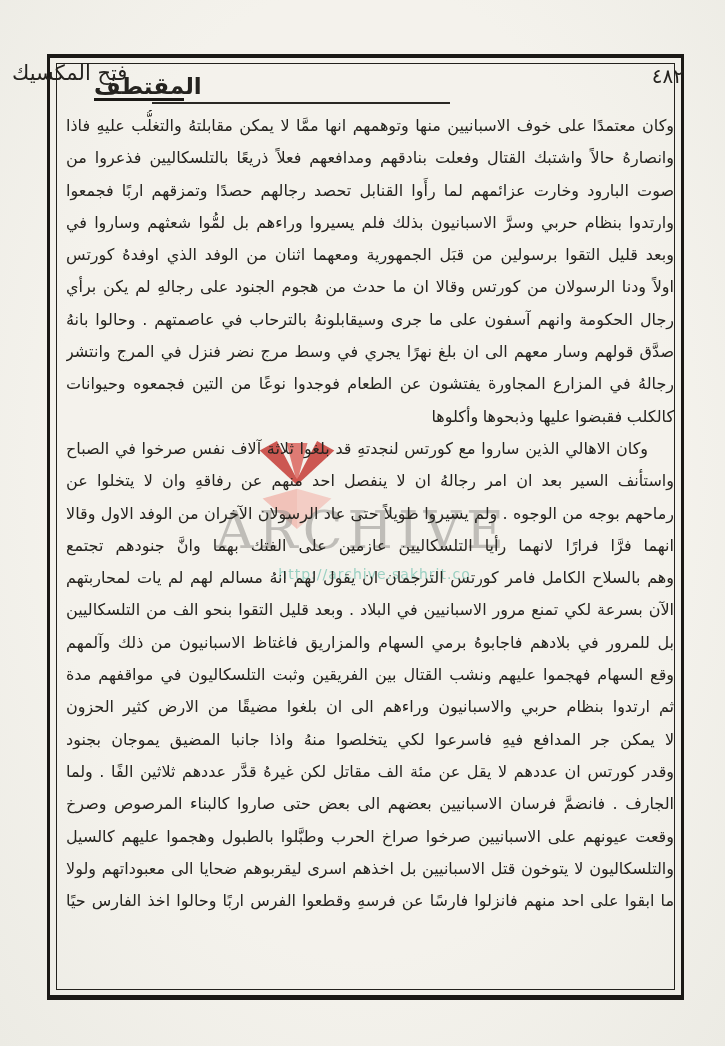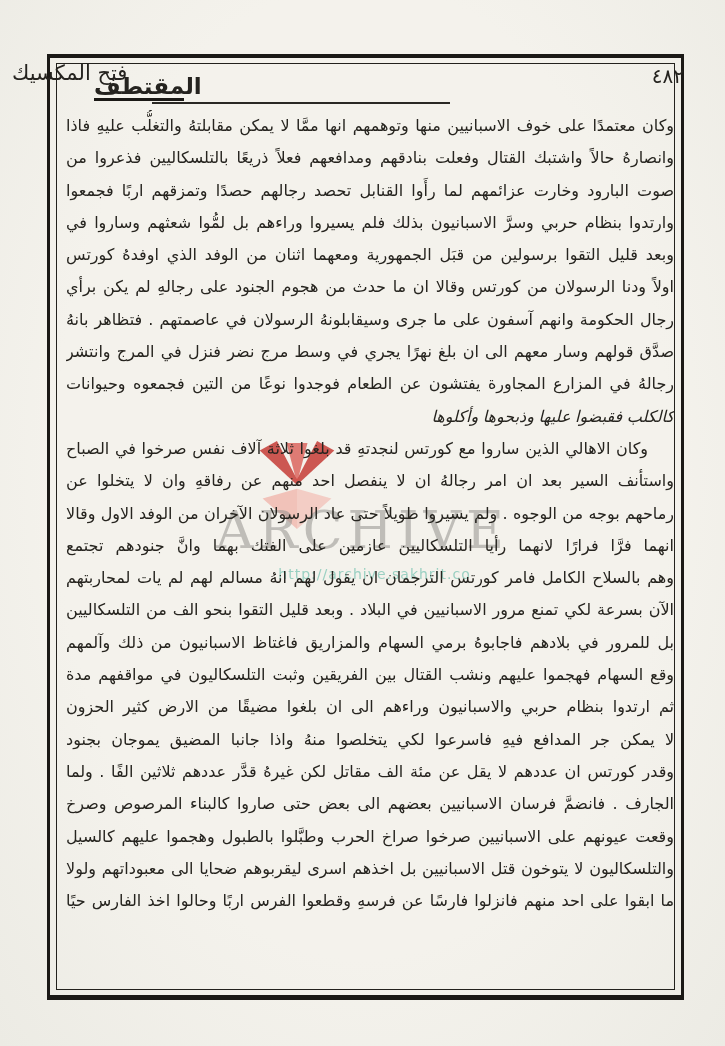--- a/index.html
+++ b/index.html
@@ -28,21 +28,21 @@
   
   .body-text{
     position:absolute;top:110px;left:66px;width:608px;z-index:2;
     direction:rtl;unicode-bidi:embed;
   }
   .ln{
     height:32.3px;line-height:32.3px;font-size:16px;color:#26241f;
     text-align:justify;text-align-last:justify;word-spacing:-0.5px;
     white-space:normal;overflow:hidden;
   }
-  .ln-end{text-align-last:right;font-style:italic;}
+  .ln-end{text-align-last:right;}
   .ln-indent{padding-right:26px;}
   
   .wm{position:absolute;inset:0;z-index:1;pointer-events:none;}
   .wm-logo{position:absolute;left:254px;top:437px;}
   .wm-text{
     position:absolute;top:500px;left:0;width:100%;text-align:center;
     font-family:"DejaVu Serif",serif;font-size:52px;font-weight:400;
     letter-spacing:5px;color:rgba(148,146,142,0.55);
   }
   .wm-url{
@@ -79,21 +79,21 @@
   <div class="rule-short"></div>
   <div class="rule-long"></div>
 
   <div class="body-text">
     <div class="ln">وكان معتمدًا على خوف الاسبانيين منها وتوهمهم انها ممَّا لا يمكن مقابلتهُ والتغلُّب عليهِ فاذا</div>
     <div class="ln">وانصارهُ حالاً واشتبك القتال وفعلت بنادقهم ومدافعهم فعلاً ذريعًا بالتلسكاليين فذعروا من</div>
     <div class="ln">صوت البارود وخارت عزائمهم لما رأَوا القنابل تحصد رجالهم حصدًا وتمزقهم اربًا فجمعوا صفوفهم</div>
     <div class="ln">وارتدوا بنظام حربي وسرَّ الاسبانيون بذلك فلم يسيروا وراءهم بل لمُّوا شعثهم وساروا في طريقهم</div>
     <div class="ln">وبعد قليل التقوا برسولين من قبَل الجمهورية ومعهما اثنان من الوفد الذي اوفدهُ كورتس</div>
     <div class="ln">اولاً ودنا الرسولان من كورتس وقالا ان ما حدث من هجوم الجنود على رجالهِ لم يكن برأي</div>
-    <div class="ln">رجال الحكومة وانهم آسفون على ما جرى وسيقابلونهُ الرسولان في عاصمتهم . فتظاهر بانهُ</div>
+    <div class="ln">رجال الحكومة وانهم آسفون على ما جرى وسيقابلونهُ بالترحاب في عاصمتهم . وحالوا بانهُ</div>
     <div class="ln">صدَّق قولهم وسار معهم الى ان بلغ نهرًا يجري في وسط مرج نضر فنزل في المرج وانتشر</div>
     <div class="ln">رجالهُ في المزارع المجاورة يفتشون عن الطعام فوجدوا نوعًا من التين فجمعوه وحيوانات اليفة</div>
     <div class="ln ln-end">كالكلب فقبضوا عليها وذبحوها وأكلوها</div>
     <div class="ln ln-indent">وكان الاهالي الذين ساروا مع كورتس لنجدتهِ قد بلغوا ثلاثة آلاف نفس صرخوا في الصباح</div>
     <div class="ln">واستأنف السير بعد ان امر رجالهُ ان لا ينفصل احد منهم عن رفاقهِ وان لا يتخلوا عن</div>
     <div class="ln">رماحهم بوجه من الوجوه . ولم يسيروا طويلاً حتى عاد الرسولان الآخران من الوفد الاول وقالا</div>
     <div class="ln">انهما فرَّا فرارًا لانهما رأيا التلسكاليين عازمين على الفتك بهما وانَّ جنودهم تجتمع</div>
     <div class="ln">وهم بالسلاح الكامل فامر كورتس الترجمان ان يقول لهم انهُ مسالم لهم لم يات لمحاربتهم</div>
     <div class="ln">الآن بسرعة لكي تمنع مرور الاسبانيين في البلاد . وبعد قليل التقوا بنحو الف من التلسكاليين</div>
     <div class="ln">بل للمرور في بلادهم فاجابوهُ برمي السهام والمزاريق فاغتاظ الاسبانيون من ذلك وآلمهم</div>

